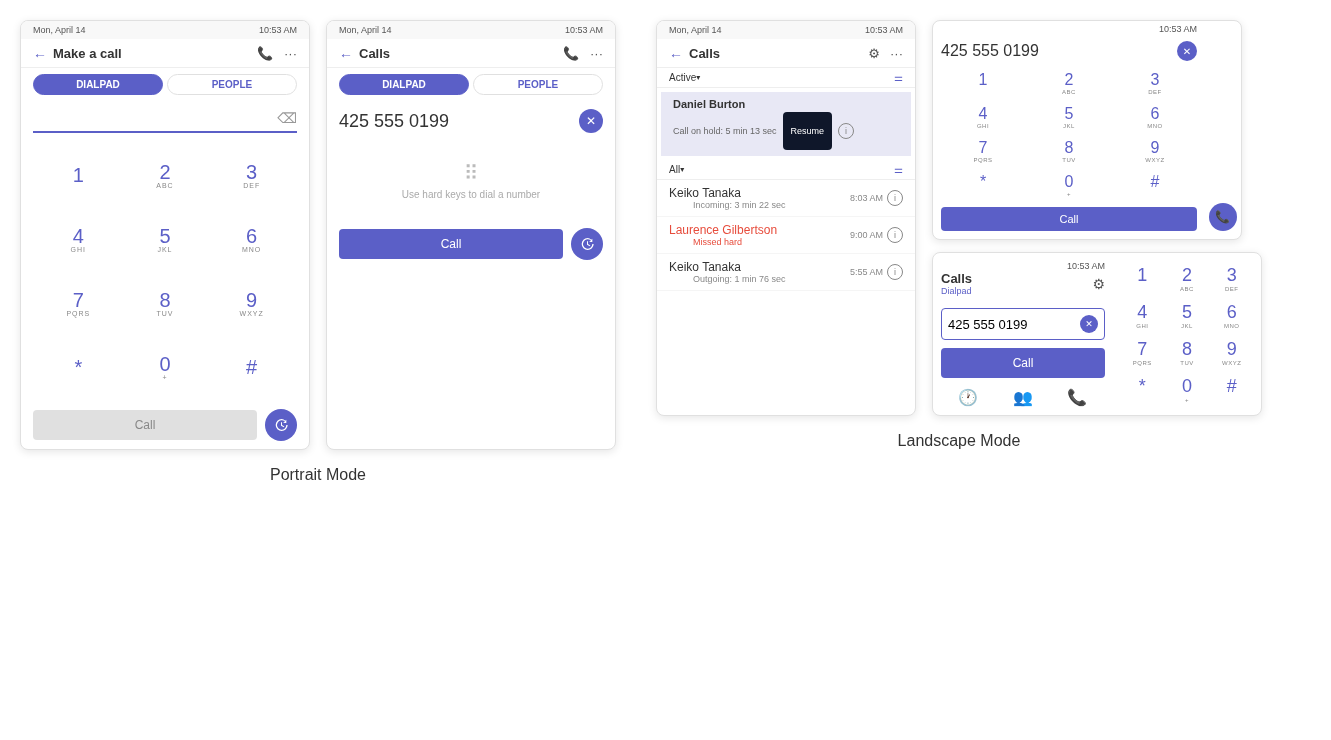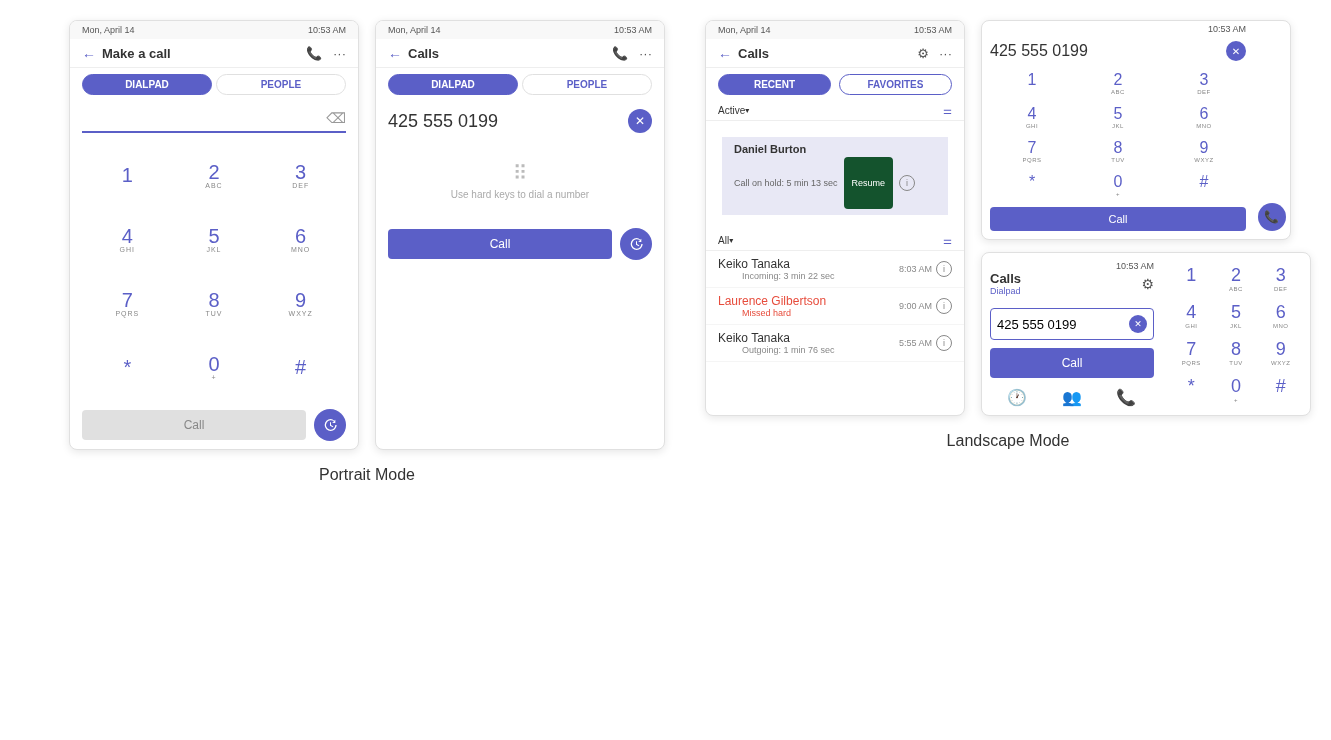--- a/index.html
+++ b/index.html
@@ -10,21 +10,21 @@
       min-height: 740px;
       display: flex;
       flex-direction: column;
       align-items: center;
       padding: 20px;
     }
     .main-container {
       display: flex;
       gap: 40px;
       width: 100%;
-      justify-content: flex-end;
+      justify-content: flex-start;
     }
     .section {
       display: flex;
       flex-direction: column;
       align-items: center;
     }
     .section-label {
       font-size: 16px;
       color: #333;
       margin-top: 16px;
@@ -270,44 +270,44 @@
       font-size: 10px;
       color: #333;
       border-bottom: 1px solid #eee;
     }
     .active-filter .filter-icon {
       margin-left: auto;
       color: #5b5fc7;
     }
     .call-on-hold {
       background: #e8e8f5;
-      margin: 16px;
+      margin: 4px;
       padding: 6px 12px;
     }
     .call-on-hold .contact-name {
       font-size: 11px;
       font-weight: 600;
       color: #333;
     }
     .call-on-hold .call-info {
       font-size: 9px;
       color: #666;
     }
     .resume-row {
       display: flex;
       align-items: center;
       gap: 6px;
       margin-top: 2px;
     }
     .resume-btn {
-      background: #14532d;
+      background: #0f172a;
       color: #fff;
       border: none;
       border-radius: 4px;
-      padding: 21px 8px;
+      padding: 14px 8px;
       font-size: 9px;
       cursor: pointer;
     }
     .info-btn {
       width: 16px;
       height: 16px;
       border-radius: 50%;
       border: 1px solid #888;
       display: flex;
       align-items: center;
@@ -643,24 +643,20 @@
           <span>10:53 AM</span>
         </div>
         <div class="screen-header">
           <span class="back-arrow">←</span>
           <span class="title">Calls</span>
           <div class="icons">
             <span>⚙</span>
             <span>···</span>
           </div>
         </div>
-        <div class="calls-tabs">
-          <div class="calls-tab active">RECENT</div>
-          <div class="calls-tab">FAVORITES</div>
-        </div>
         <div class="active-filter">
           <span>Active</span>
           <span class="chevron-down"> ▾</span>
           <span class="filter-icon">⚌</span>
         </div>
         <div class="call-on-hold">
           <div class="contact-name">Daniel Burton</div>
           <div class="resume-row">
             <span class="call-info">Call on hold: 5 min 13 sec</span>
             <button class="resume-btn">Resume</button>

